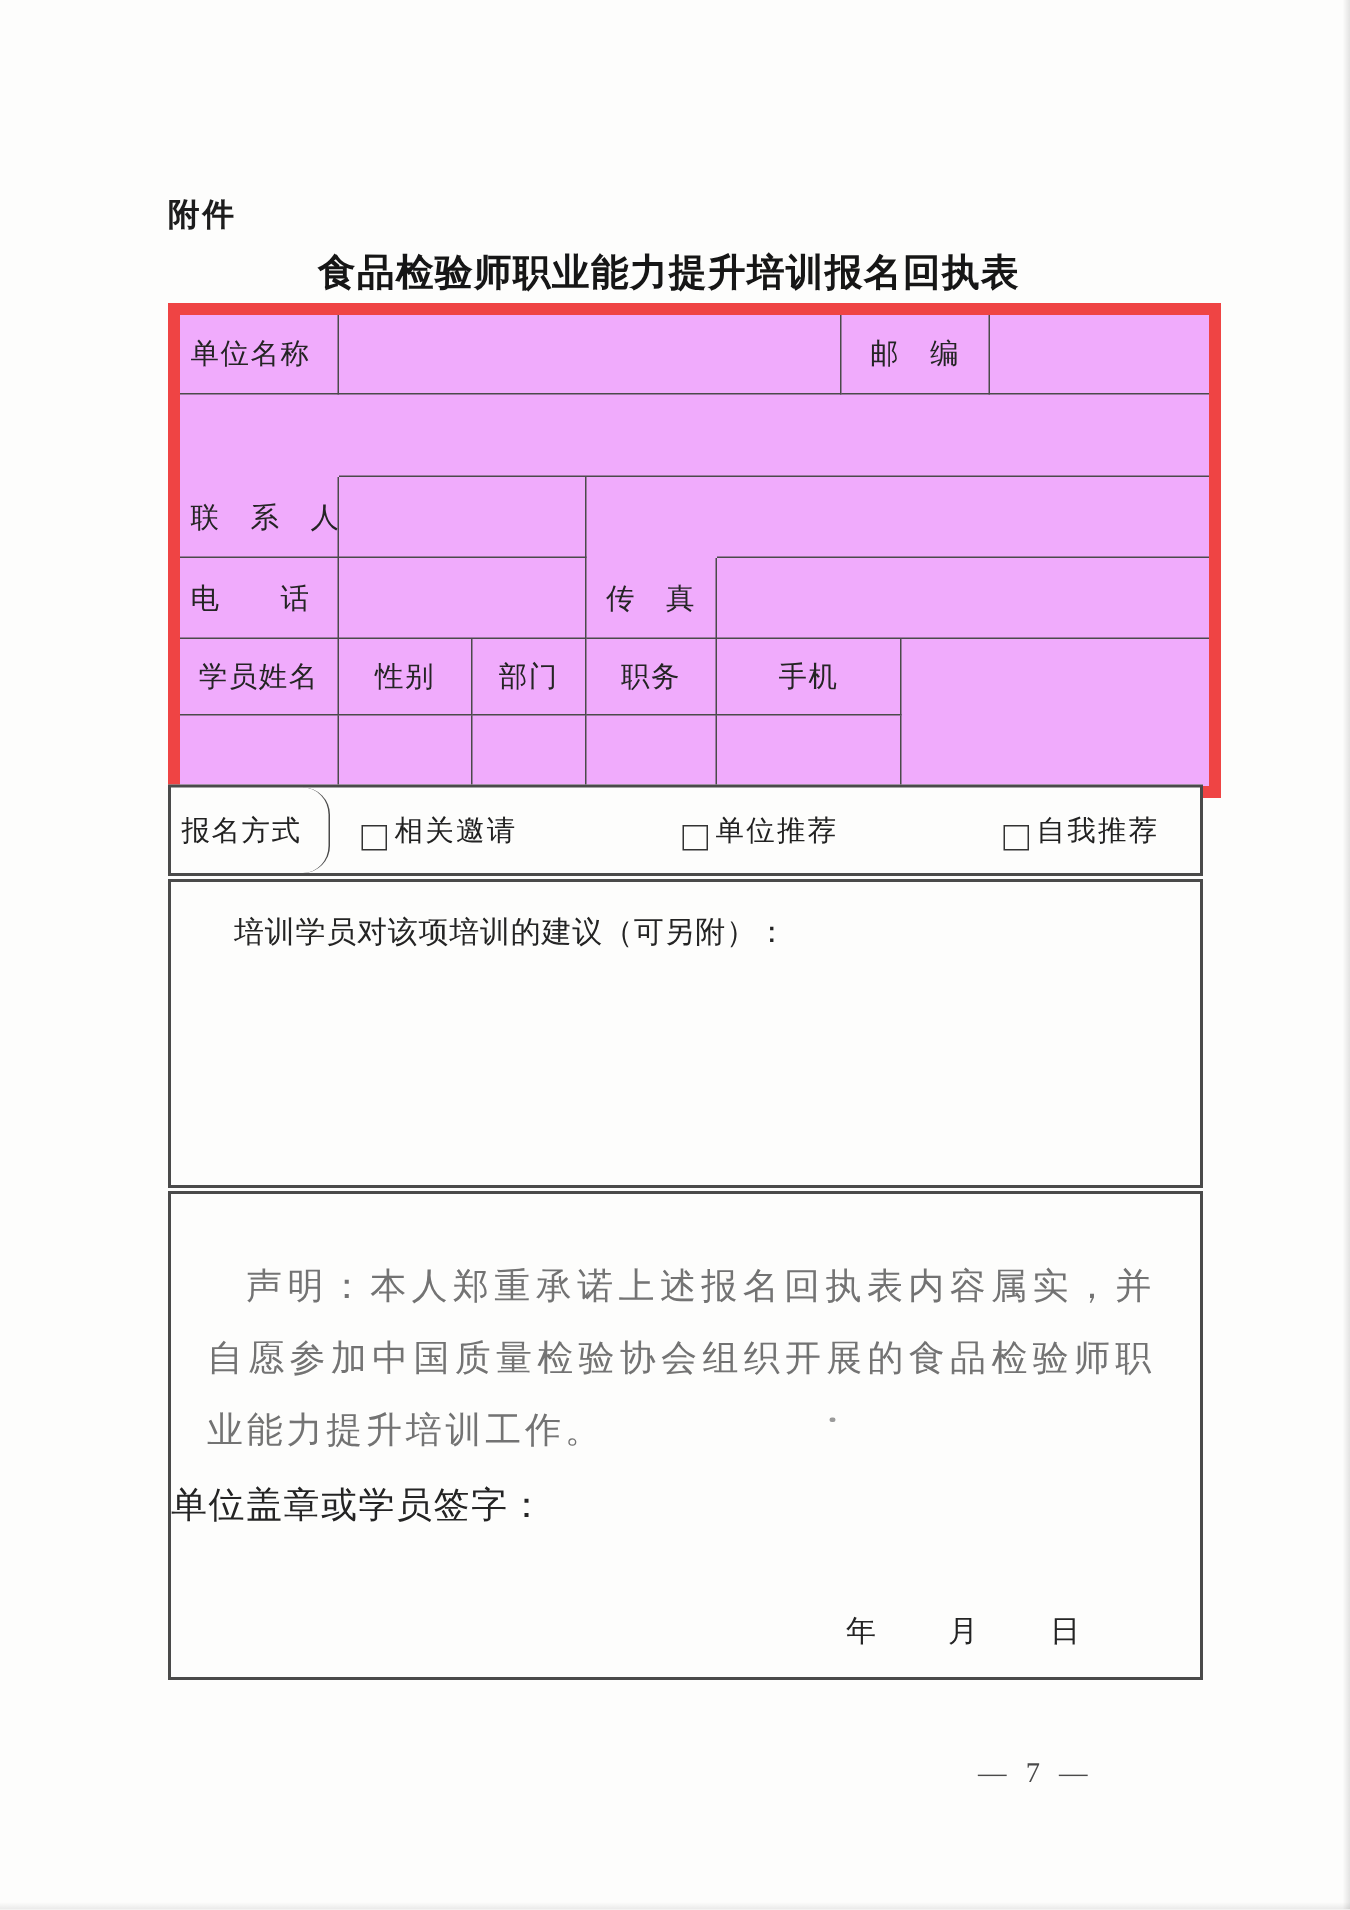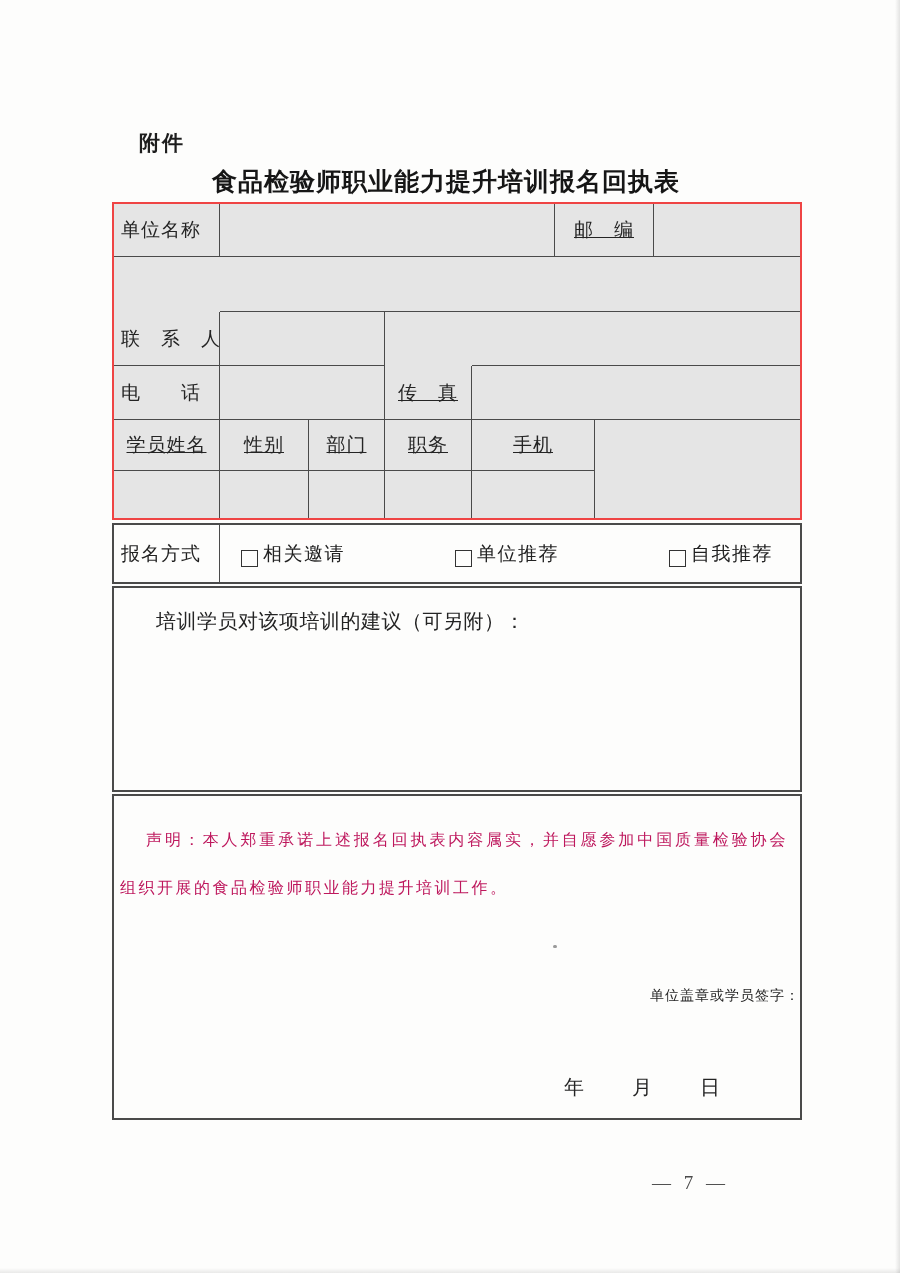--- a/index.html
+++ b/index.html
@@ -15,85 +15,85 @@
     background:#fdfdfc;
     overflow:hidden;
   }
   
   .edge-right{position:absolute;right:0;top:0;width:5px;height:100%;background:linear-gradient(to right,rgba(0,0,0,0),rgba(0,0,0,.10));}
   .edge-bottom{position:absolute;left:0;bottom:0;width:100%;height:5px;background:linear-gradient(to bottom,rgba(0,0,0,0),rgba(0,0,0,.08));}
 
   .attachment{
     position:absolute;left:112px;top:129px;
     font-family:"Liberation Sans","DejaVu Sans",sans-serif;
-    font-weight:700;font-size:21px;letter-spacing:2px;color:#1d1d1d;margin-left:27px;
+    font-weight:700;font-size:21px;letter-spacing:2px;color:#1d1d1d;
   }
   .title{
     position:absolute;left:0;top:165px;width:892px;margin:0;
     text-align:center;font-size:25px;font-weight:700;
     letter-spacing:1px;color:#161616;
   }
 
   
   .tableA{
     position:absolute;left:112px;top:202px;width:686px;
     display:grid;
     grid-template-columns:106px 89px 76px 87px 83px 40px 59px 146px;
     grid-template-rows:53px 55px 54px 54px 51px 47px;
-    border:2px solid #ef4444;
-    background:#e5e5e5;
+    border:8px solid #ef4444;
+    background:#f0abfc;
   }
   .cell{
     display:flex;align-items:center;
     font-size:19px;letter-spacing:1px;color:#242424;
     border-right:1.5px solid #4a4a4a;
     border-bottom:1.5px solid #4a4a4a;
     overflow:hidden;white-space:nowrap;
   }
   .lab{justify-content:flex-start;padding-left:7px;}
-  .ctr{justify-content:center;padding-left:0;text-decoration:underline;}
+  .ctr{justify-content:center;padding-left:0;}
   .noR{border-right:none;}
   .noB{border-bottom:none;}
 
   
   .boxed{
     position:absolute;left:112px;width:686px;
     border:2px solid #4a4a4a;background:#fdfdfc;box-sizing:content-box;
   }
   .methodBox{top:523px;height:57px;display:flex;}
   .methodLabel{
     width:106px;flex:0 0 106px;display:flex;align-items:center;
     padding-left:7px;font-size:19px;letter-spacing:1px;
-    border-right:1.5px solid #4a4a4a;box-sizing:border-box;
+    border-right:1.5px solid #4a4a4a;box-sizing:border-box;border-radius:18px;
   }
   .methodOptions{
     flex:1;display:flex;align-items:center;
     padding-left:21px;gap:110px;font-size:19px;letter-spacing:1.5px;
   }
   .opt{display:flex;align-items:flex-end;}
   .cb{
     display:inline-block;width:15px;height:15px;
     border:1.8px solid #333;margin-right:5px;background:#fdfdfc;
   }
 
   .suggestBox{top:586px;height:202px;}
   .suggestLabel{
     padding:20px 0 0 6px;text-indent:36px;
     font-size:20px;letter-spacing:.5px;color:#242424;
   }
 
   .declBox{top:794px;height:322px;}
   .declText{
-    margin:0;padding:20px 12px 0 6px;
-    font-size:16px;line-height:48px;letter-spacing:2.5px;
-    text-indent:26px;color:#be185d;text-align:justify;
+    margin:18px;padding:20px 12px 0 6px;
+    font-size:24px;line-height:48px;letter-spacing:2.5px;
+    text-indent:26px;color:#737373;text-align:justify;
   }
   .sigLine{
     position:absolute;left:0;top:191px;width:100%;
-    text-align:right;font-size:14px;letter-spacing:1px;color:#242424;
+    text-align:left;font-size:24px;letter-spacing:1px;color:#242424;
   }
   .dateLine{
     position:absolute;right:80px;top:278px;
     display:flex;gap:48px;font-size:20px;color:#242424;
   }
   .speck{position:absolute;left:439px;top:149px;width:4px;height:3px;background:#9a9a9a;border-radius:2px;}
 
   .footer{
     position:absolute;left:652px;top:1172px;
     font-size:19px;letter-spacing:4px;color:#4a4a4a;white-space:nowrap;

